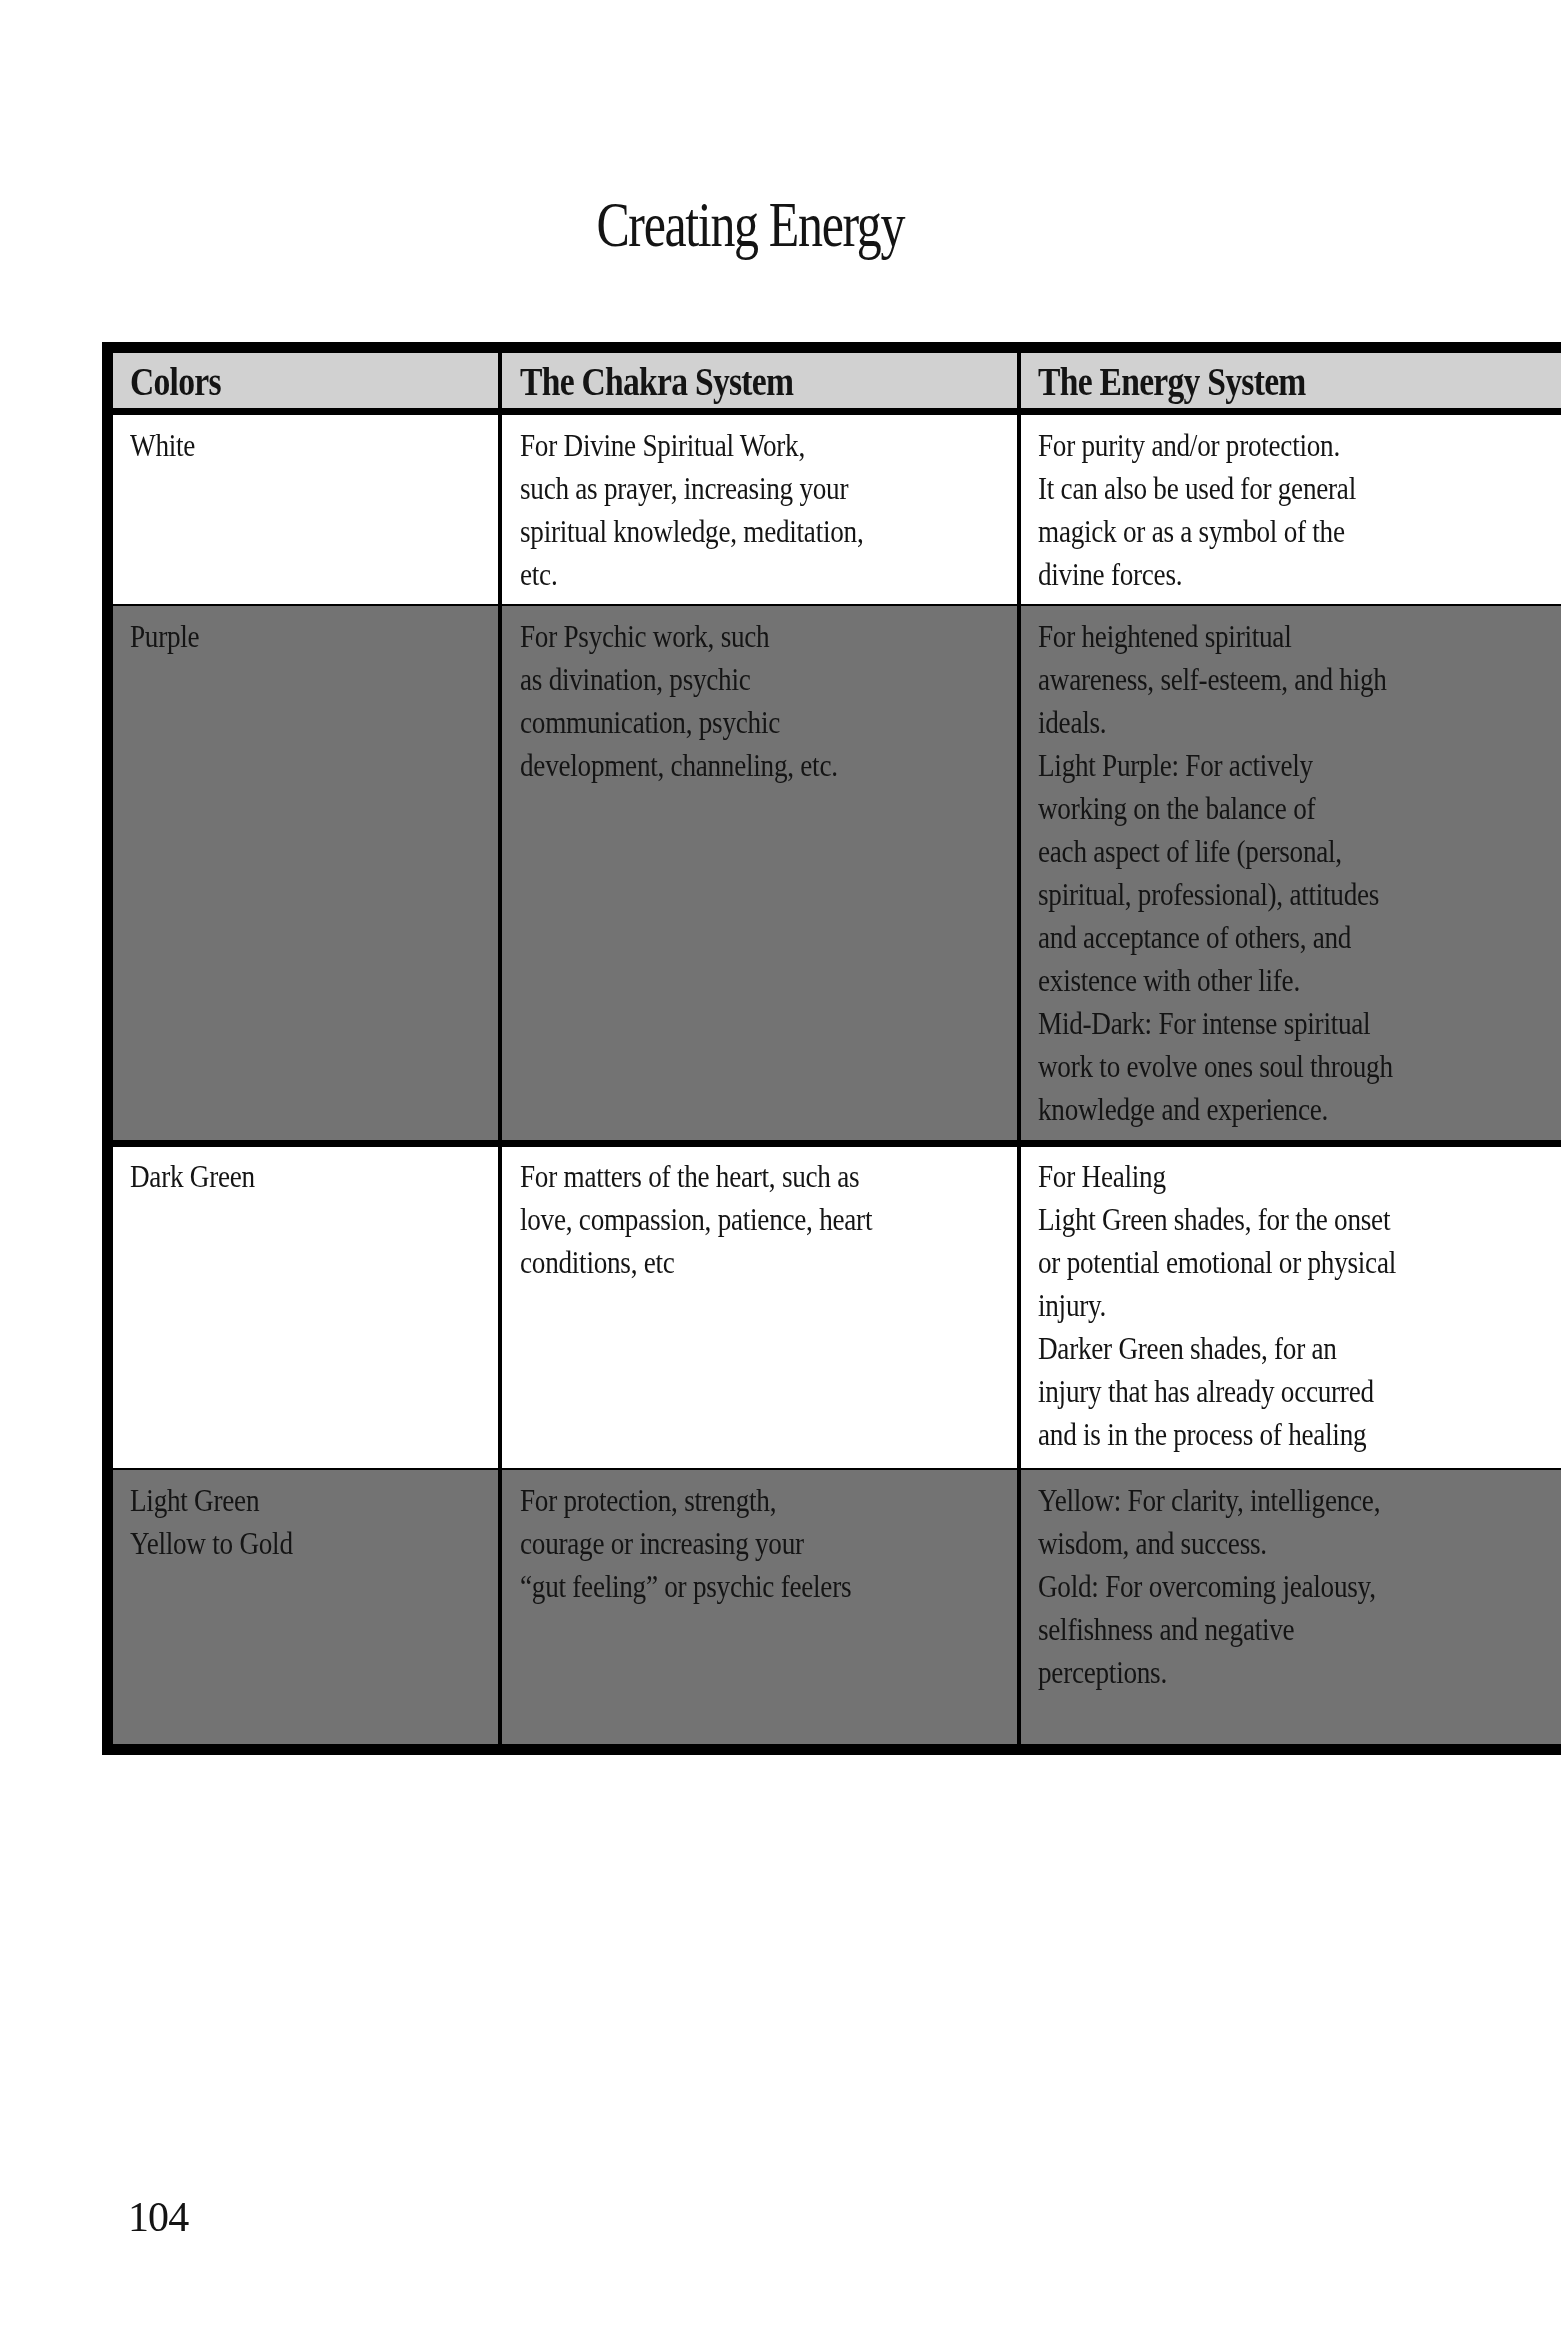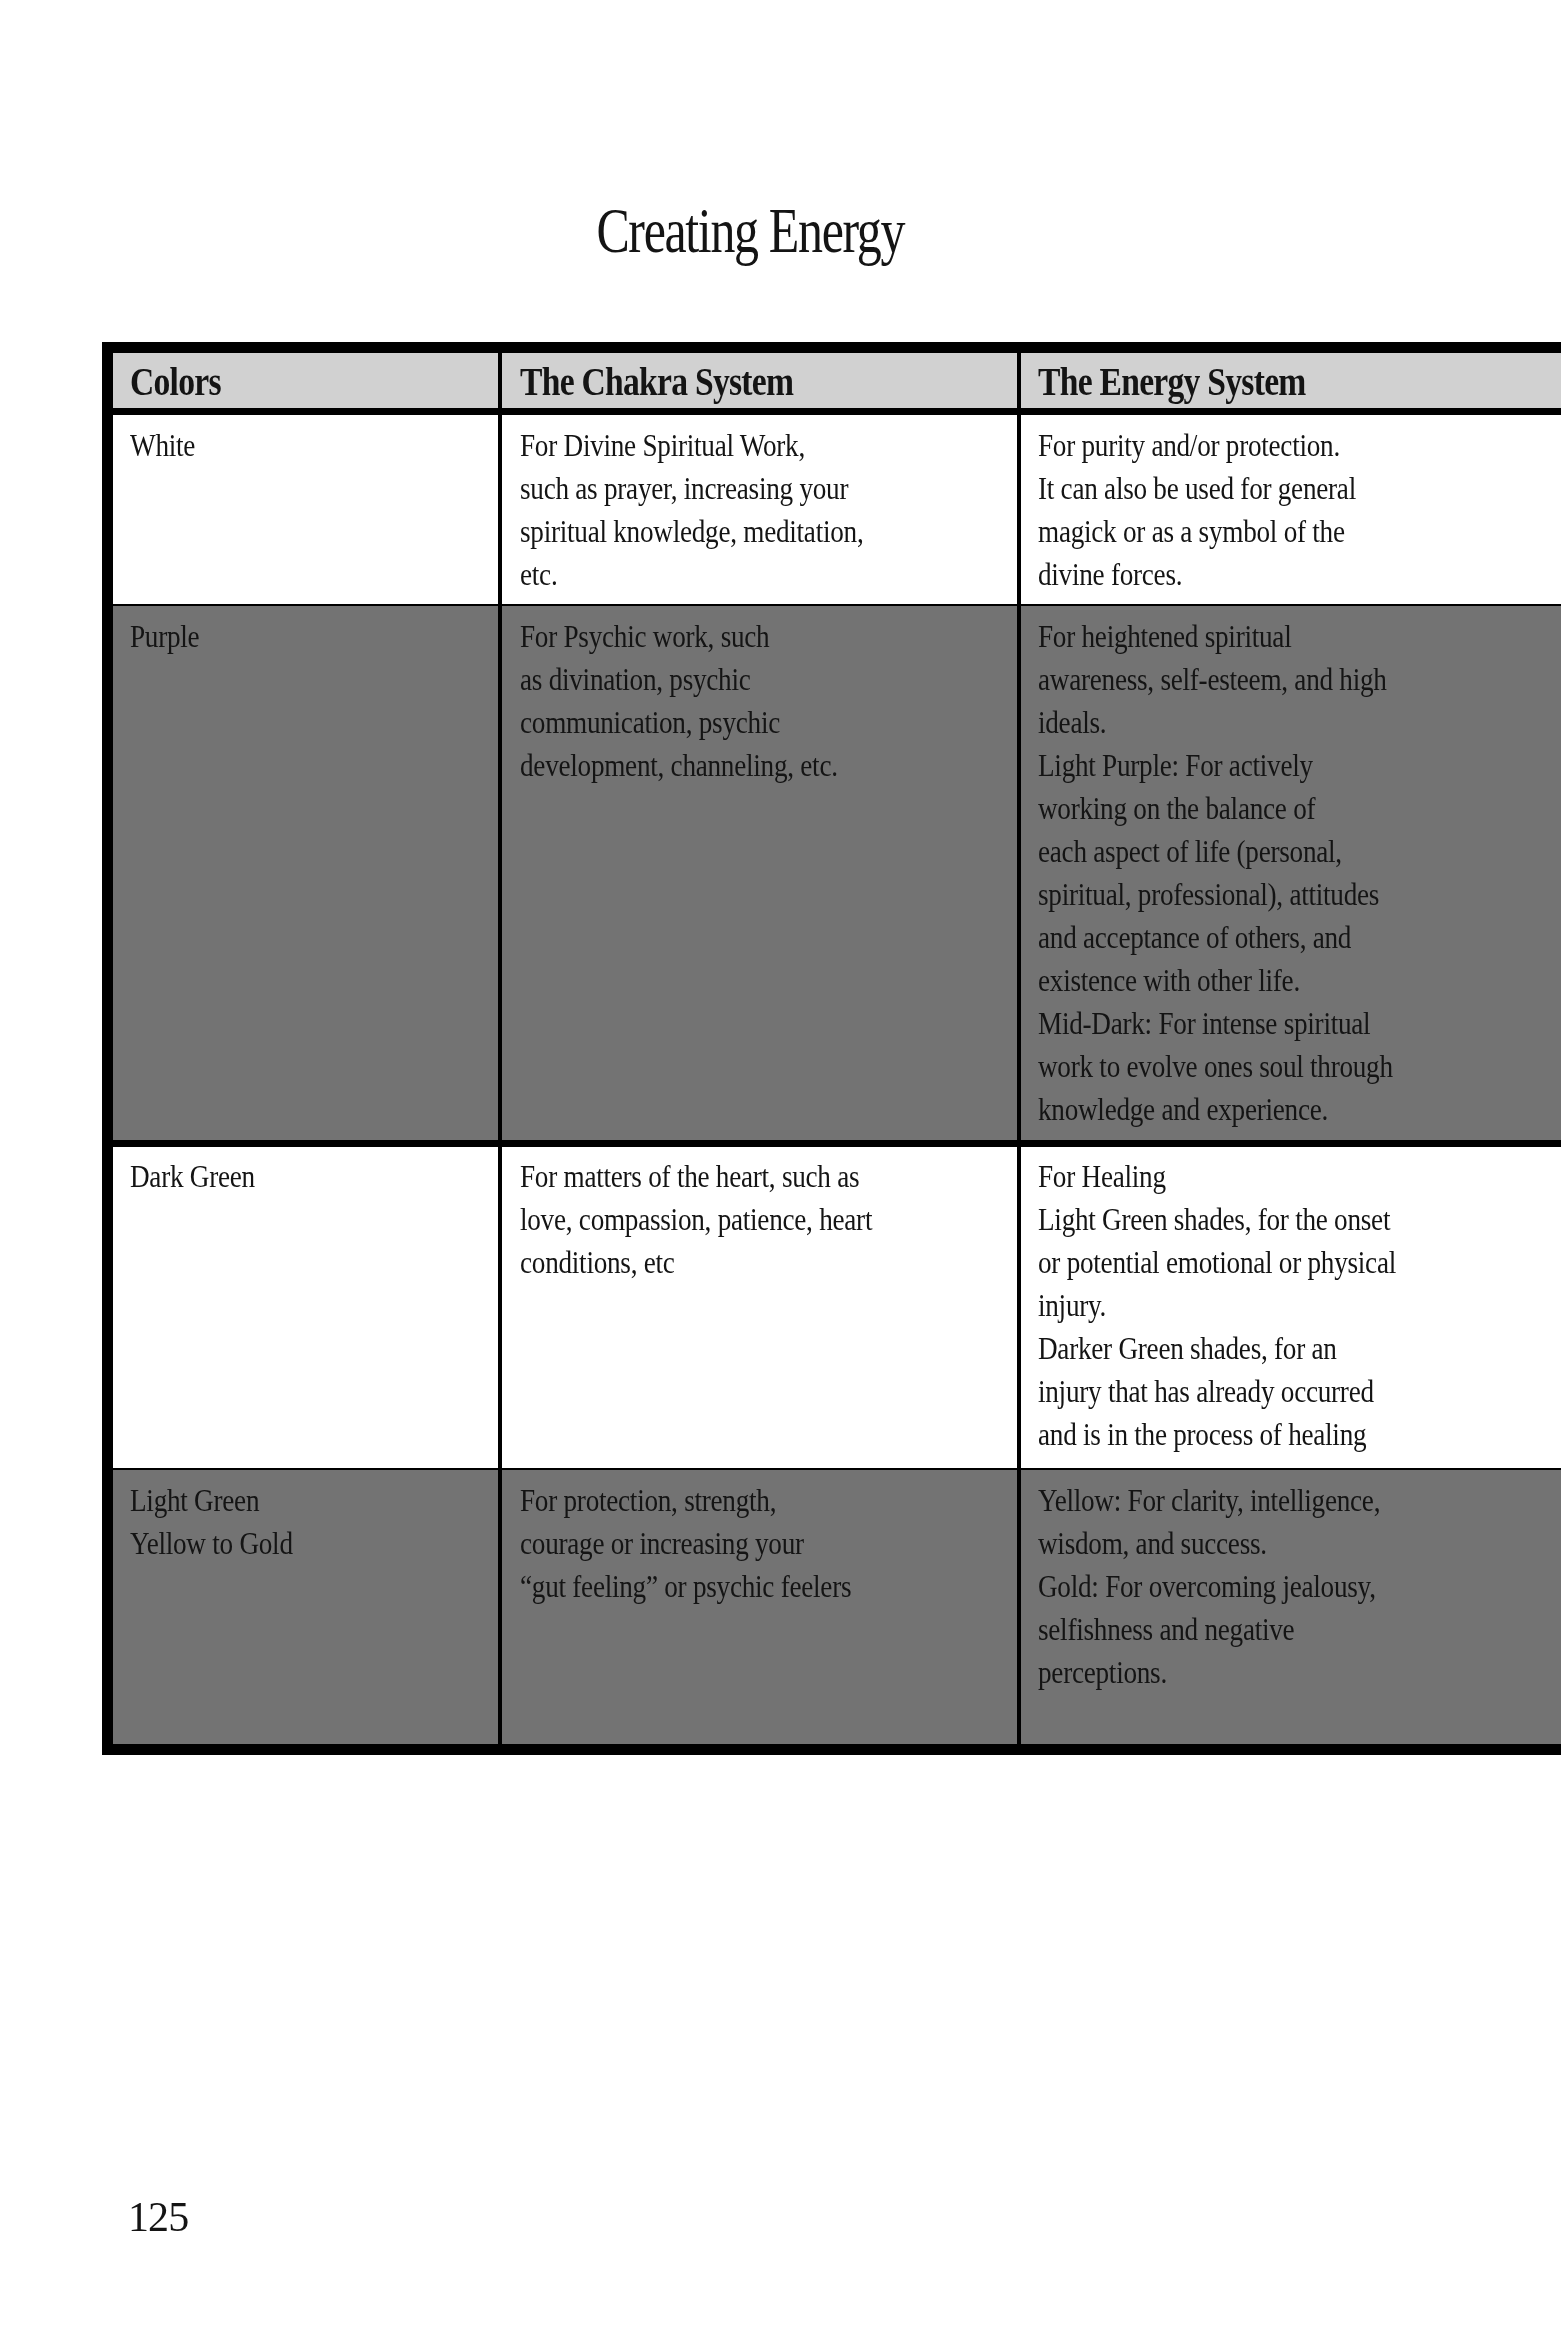--- a/index.html
+++ b/index.html
@@ -5,21 +5,21 @@
   html, body { margin: 0; padding: 0; }
   body {
     width: 1561px; height: 2342px;
     background: #ffffff;
     font-family: "Liberation Serif", "DejaVu Serif", serif;
     color: #141414;
     position: relative;
     overflow: hidden;
   }
   .title-wrap {
-    position: absolute; top: 194px; left: 102px; width: 1296px;
+    position: absolute; top: 188px; left: 102px; width: 1296px;
     text-align: center;
   }
   .title {
     display: inline-block;
     margin: 0;
     font-size: 64px;
     font-weight: normal;
     letter-spacing: -1.7px;
     transform: scaleX(0.78);
     transform-origin: center top;
@@ -193,16 +193,16 @@
 selfishness and negative
 perceptions.</div>
         </td>
       </tr>
 
 
 
     </tbody>
   </table>
 
-  <div class="page-number">125</div>
+  <div class="page-number">104</div>
 
 </div>
 
 
 </body></html>

